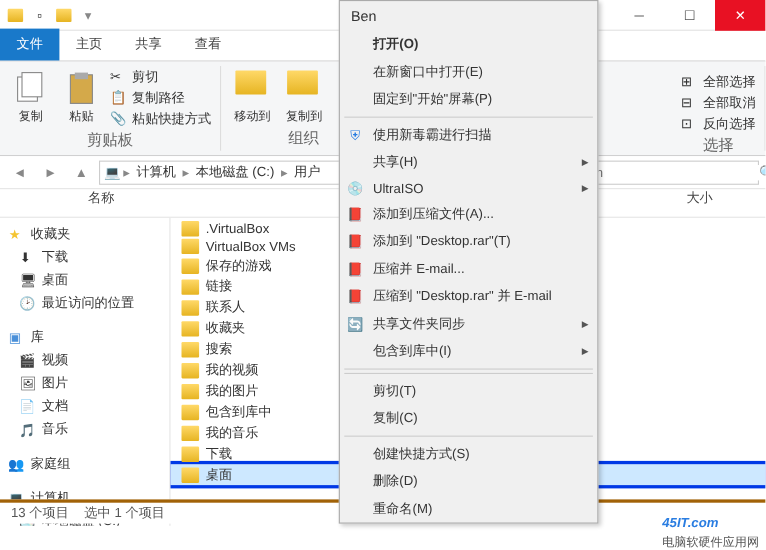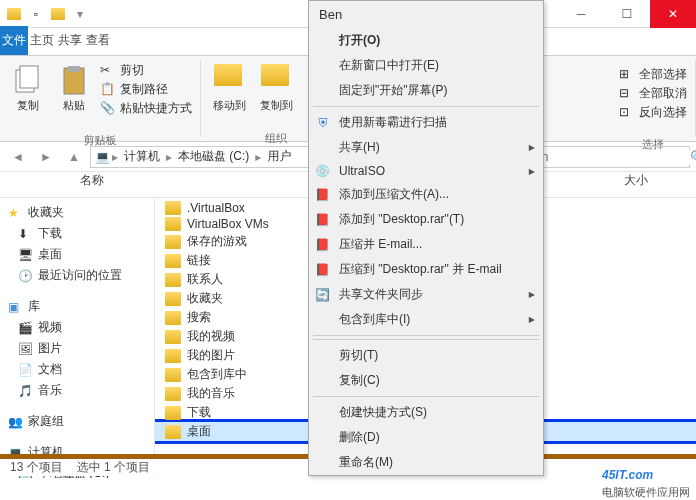--- a/index.html
+++ b/index.html
@@ -5,26 +5,26 @@
 *{margin:0;padding:0;box-sizing:border-box;font-family:"Microsoft YaHei","Segoe UI",sans-serif;font-size:12px}
 body{width:696px;height:500px;overflow:hidden;background:#fff;position:relative}
 .titlebar{height:28px;background:#fff;display:flex;align-items:center;border-bottom:1px solid #ddd}
 .titlebar-icons{display:flex;gap:2px;padding:0 4px}
 .ti{width:20px;height:20px;display:flex;align-items:center;justify-content:center}
 .folder-ico{width:14px;height:12px;background:linear-gradient(#ffd968,#e6b422);border-radius:1px;position:relative}
 .win-ctrls{margin-left:auto;display:flex}
 .win-btn{width:46px;height:28px;display:flex;align-items:center;justify-content:center;color:#555}
 .win-btn.close{background:#e81123;color:#fff}
 .tabs{height:28px;display:flex;align-items:flex-end;background:#fff;border-bottom:1px solid #ccc}
-.tab{padding:5px 1px;border:1px solid transparent;cursor:pointer}
+.tab{padding:5px 14px;border:1px solid transparent;cursor:pointer}
 .tab.active{background:#1979ca;color:#fff}
 .tab:not(.active){color:#444}
 .ribbon{height:86px;background:#f5f6f7;display:flex;border-bottom:1px solid #ccc;padding:4px 0}
 .rgroup{border-right:1px solid #ddd;padding:2px 8px;display:flex;flex-direction:column;align-items:center;justify-content:space-between}
-.rgroup-label{font-size:11px;color:#666;margin-top:16px}
+.rgroup-label{font-size:14px;color:#666;margin-top:2px}
 .rgroup-top{display:flex;gap:6px;align-items:flex-start}
 .rbig{display:flex;flex-direction:column;align-items:center;gap:2px;padding:2px 4px;min-width:40px}
 .rbig-ico{width:32px;height:32px}
 .rbig-lbl{font-size:11px;color:#333}
 .rsmall-col{display:flex;flex-direction:column;gap:2px;font-size:11px;color:#333}
 .rsmall{display:flex;align-items:center;gap:4px}
 .rsmall-ico{width:16px;height:16px}
 .addr{height:30px;display:flex;align-items:center;padding:3px 6px;gap:4px;background:#fff;border-bottom:1px solid #e5e5e5}
 .nav-arrow{width:24px;height:24px;border-radius:2px;display:flex;align-items:center;justify-content:center;color:#888}
 .addr-box{flex:1;height:22px;border:1px solid #ccc;display:flex;align-items:center;padding:0 4px;gap:2px}
@@ -43,21 +43,21 @@
 .content{flex:1;padding:2px 0;overflow:hidden;position:relative}
 .file-item{display:flex;align-items:center;gap:6px;padding:1px 4px 1px 10px;color:#333}
 .file-item.selected{background:#cde8ff;outline:3px solid #0039e6}
 .file-ico{width:16px;height:14px;flex-shrink:0}
 .context-menu{position:absolute;top:0;left:308px;width:236px;background:#f0f0f0;border:1px solid #aaa;box-shadow:2px 2px 4px rgba(0,0,0,.2);z-index:100}
 .cm-title{padding:6px 10px;font-size:13px;color:#333}
 .cm-item{display:flex;align-items:center;padding:4px 8px 4px 30px;position:relative;color:#333;min-height:22px}
 .cm-item.has-sub::after{content:"▶";position:absolute;right:8px;font-size:8px;color:#555}
 .cm-sep{height:1px;background:#ccc;margin:3px 4px}
 .cm-ico{position:absolute;left:6px;width:16px;height:16px;display:flex;align-items:center;justify-content:center}
-.status{position:absolute;bottom:24px;left:0;right:0;height:22px;border-top:5px solid #a16207;display:flex;align-items:center;padding:0 10px;gap:14px;color:#555;font-size:11px;background:#fff}
+.status{position:absolute;bottom:24px;left:0;right:0;height:22px;border-top:3px solid #a16207;display:flex;align-items:center;padding:0 10px;gap:14px;color:#555;font-size:11px;background:#fff}
 .watermark{position:absolute;bottom:0;right:6px;font-family:Arial;display:flex;align-items:center;gap:6px}
 .wm-logo{font-size:22px;font-weight:bold;font-style:italic}
 .wm-logo .b{color:#2a7de1}.wm-logo .c{color:#2a7de1}
 .wm-sub{font-size:11px;color:#555}
 .file-meta{position:absolute;left:320px;top:256px;color:#888;font-size:11px}
 svg{display:block}
 </style>
 </head>
 <body>
 

